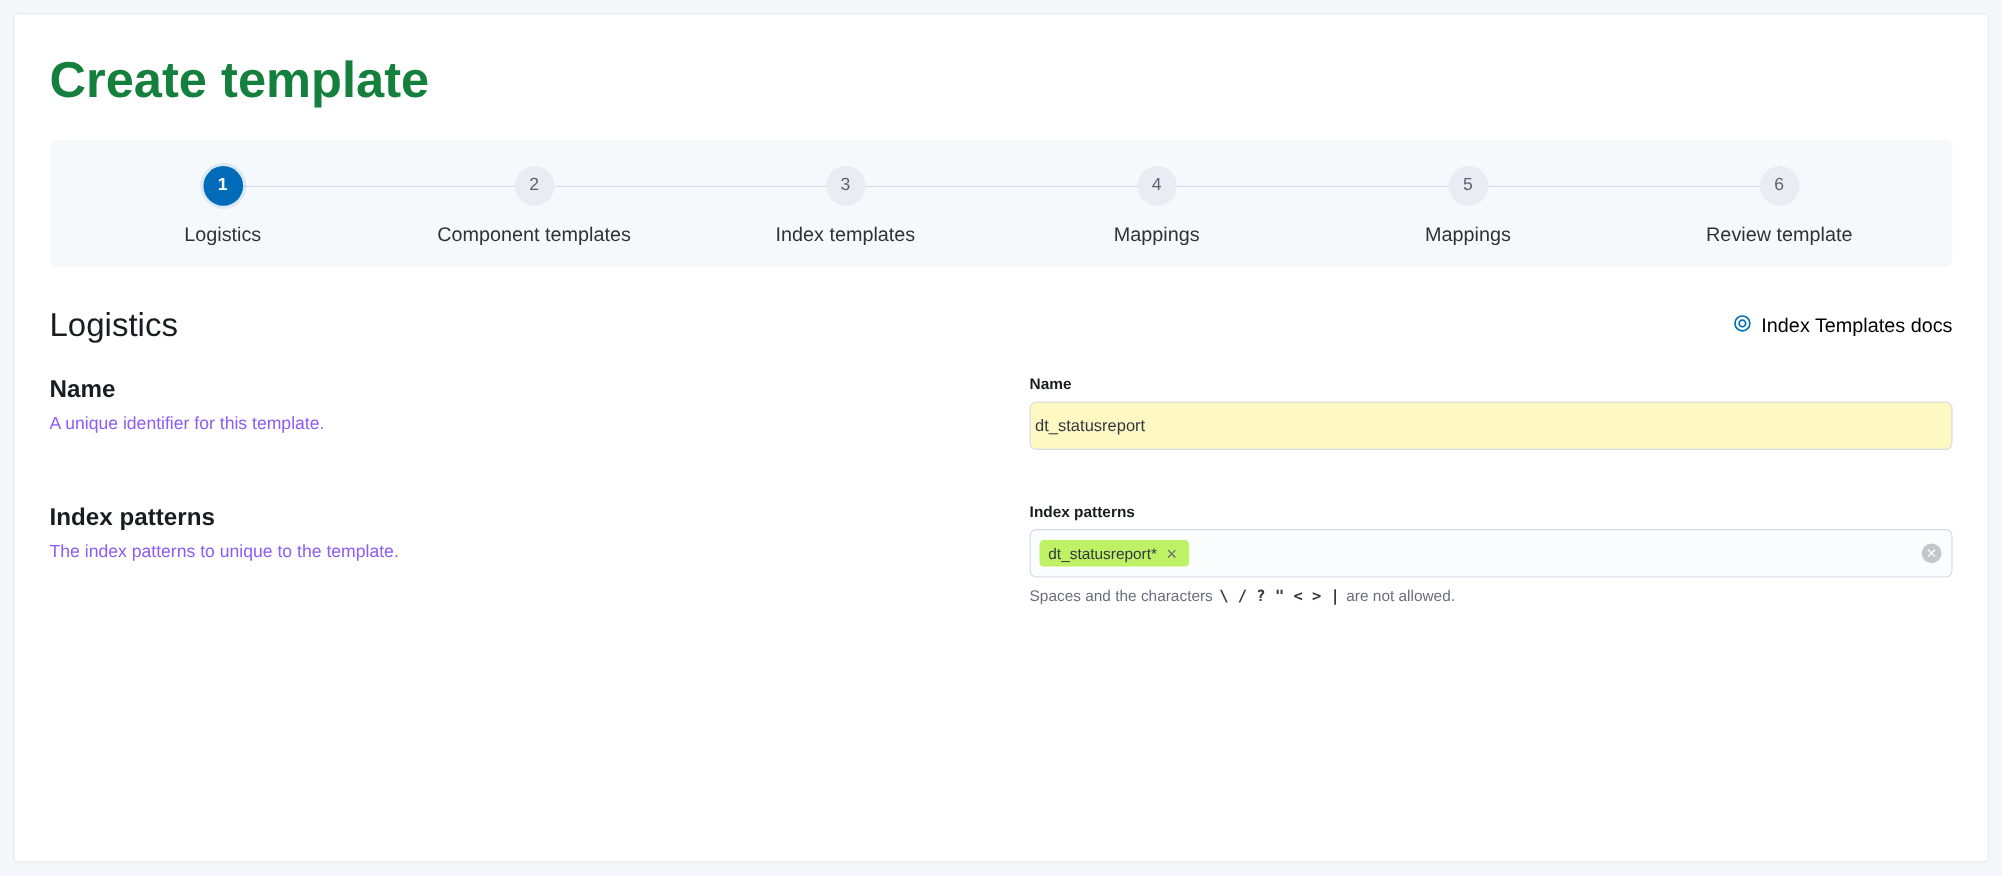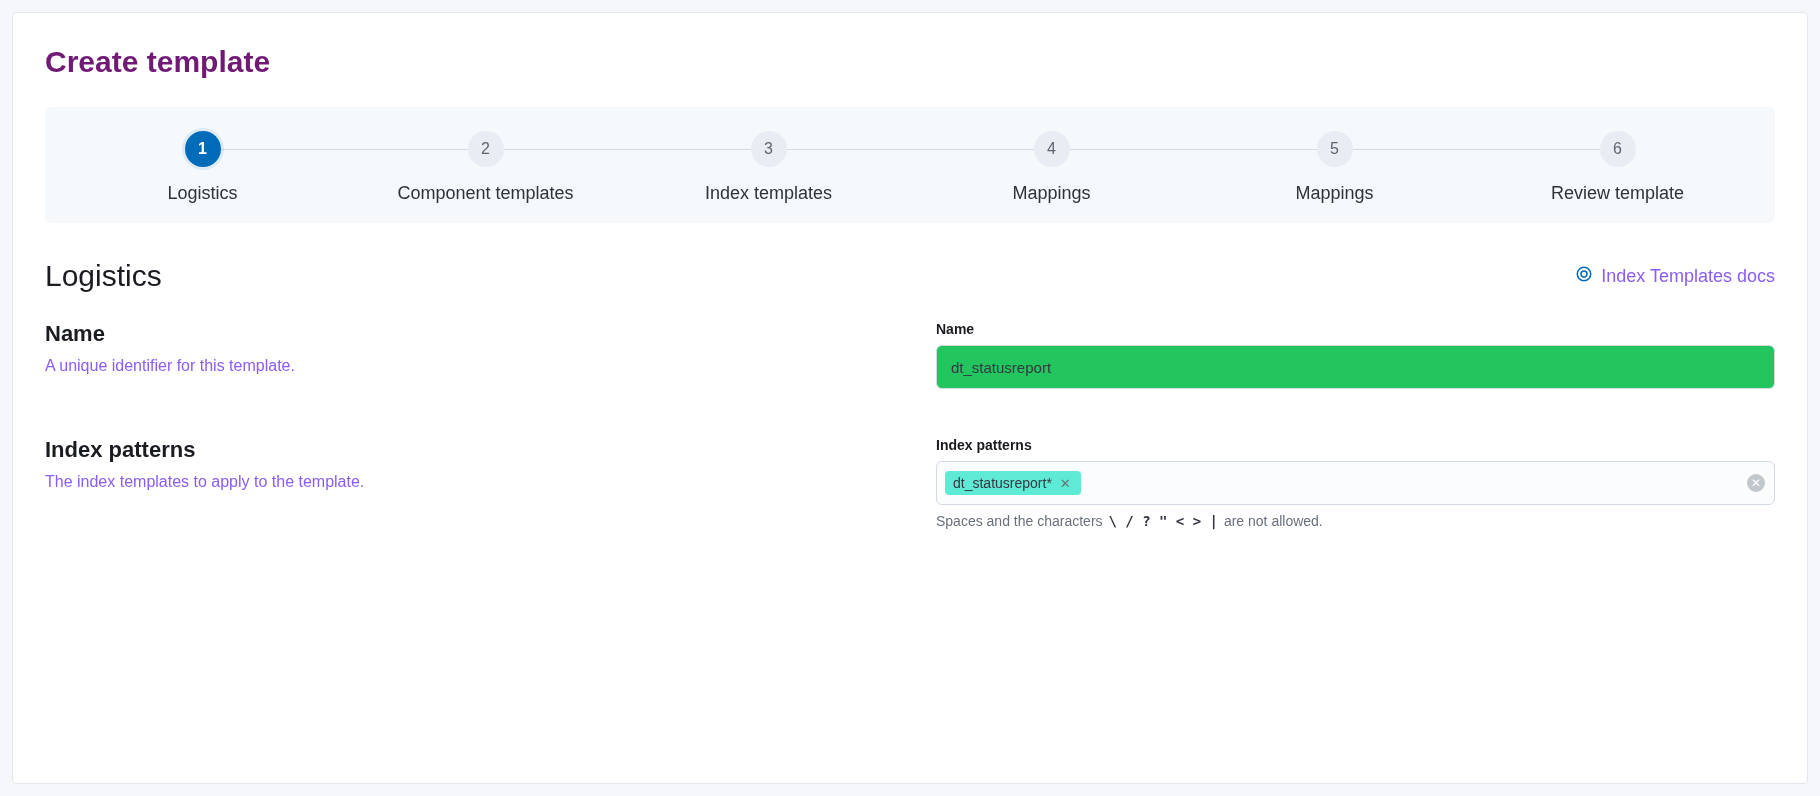--- a/index.html
+++ b/index.html
@@ -12,24 +12,24 @@
     }
     .page-container {
       background: #fff;
       border: 1px solid #e4e8ee;
       border-radius: 4px;
       margin: 12px;
       padding: 24px 32px;
       min-height: 772px;
     }
     .page-title {
-      font-size: 30px;
+      font-size: 46px;
       font-weight: 600;
       margin: 8px 0 28px 0;
-      color: #701a75;
+      color: #15803d;
     }
     .stepper-bar {
       background: #f5f9fc;
       border-radius: 6px;
       padding: 24px 16px 18px 16px;
       display: flex;
       align-items: flex-start;
       justify-content: space-between;
     }
     .step {
@@ -86,21 +86,21 @@
     }
     .section-title {
       font-size: 30px;
       font-weight: 500;
       color: #1a1c21;
     }
     .doc-link {
       display: flex;
       align-items: center;
       gap: 8px;
-      color: #8b5cf6;
+      color: #000000;
       font-size: 18px;
       text-decoration: none;
       cursor: pointer;
       justify-content: flex-end;
     }
     .doc-link svg { width: 18px; height: 18px; }
 
     .form-row {
       display: flex;
       gap: 40px;
@@ -128,22 +128,22 @@
       font-weight: 600;
       color: #1a1c21;
       margin-bottom: 8px;
       display: block;
     }
     .text-input {
       width: 100%;
       height: 44px;
       border: 1px solid #d3dae6;
       border-radius: 6px;
-      background: #22c55e;
-      padding: 0 14px;
+      background: #fef9c3;
+      padding: 0 4px;
       font-size: 15px;
       color: #343741;
       box-shadow: 0 1px 1px rgba(0,0,0,0.03) inset;
     }
 
     .combo-wrap {
       position: relative;
     }
     .combo-input {
       width: 100%;
@@ -154,21 +154,21 @@
       padding: 6px 40px 6px 8px;
       display: flex;
       align-items: center;
       flex-wrap: wrap;
       gap: 4px;
     }
     .pill {
       display: inline-flex;
       align-items: center;
       gap: 6px;
-      background: #5eead4;
+      background: #bef264;
       border-radius: 4px;
       padding: 4px 8px;
       font-size: 14px;
       color: #343741;
       justify-content: space-between;
     }
     .pill .pill-x {
       cursor: pointer;
       font-size: 13px;
       color: #6a717d;
@@ -259,21 +259,21 @@
     </div>
     <div class="form-right">
       <label class="field-label">Name</label>
       <input class="text-input" type="text" value="dt_statusreport" style="">
     </div>
   </div>
 
   <div class="form-row" style="margin-bottom:8px;">
     <div class="form-left">
       <div class="field-heading">Index patterns</div>
-      <div class="field-desc">The index templates to apply to the template.</div>
+      <div class="field-desc">The index patterns to unique to the template.</div>
     </div>
     <div class="form-right">
       <label class="field-label">Index patterns</label>
       <div class="combo-wrap">
         <div class="combo-input">
           <span class="pill">
             <span>dt_statusreport*</span>
             <span class="pill-x">✕</span>
           </span>
         </div>

